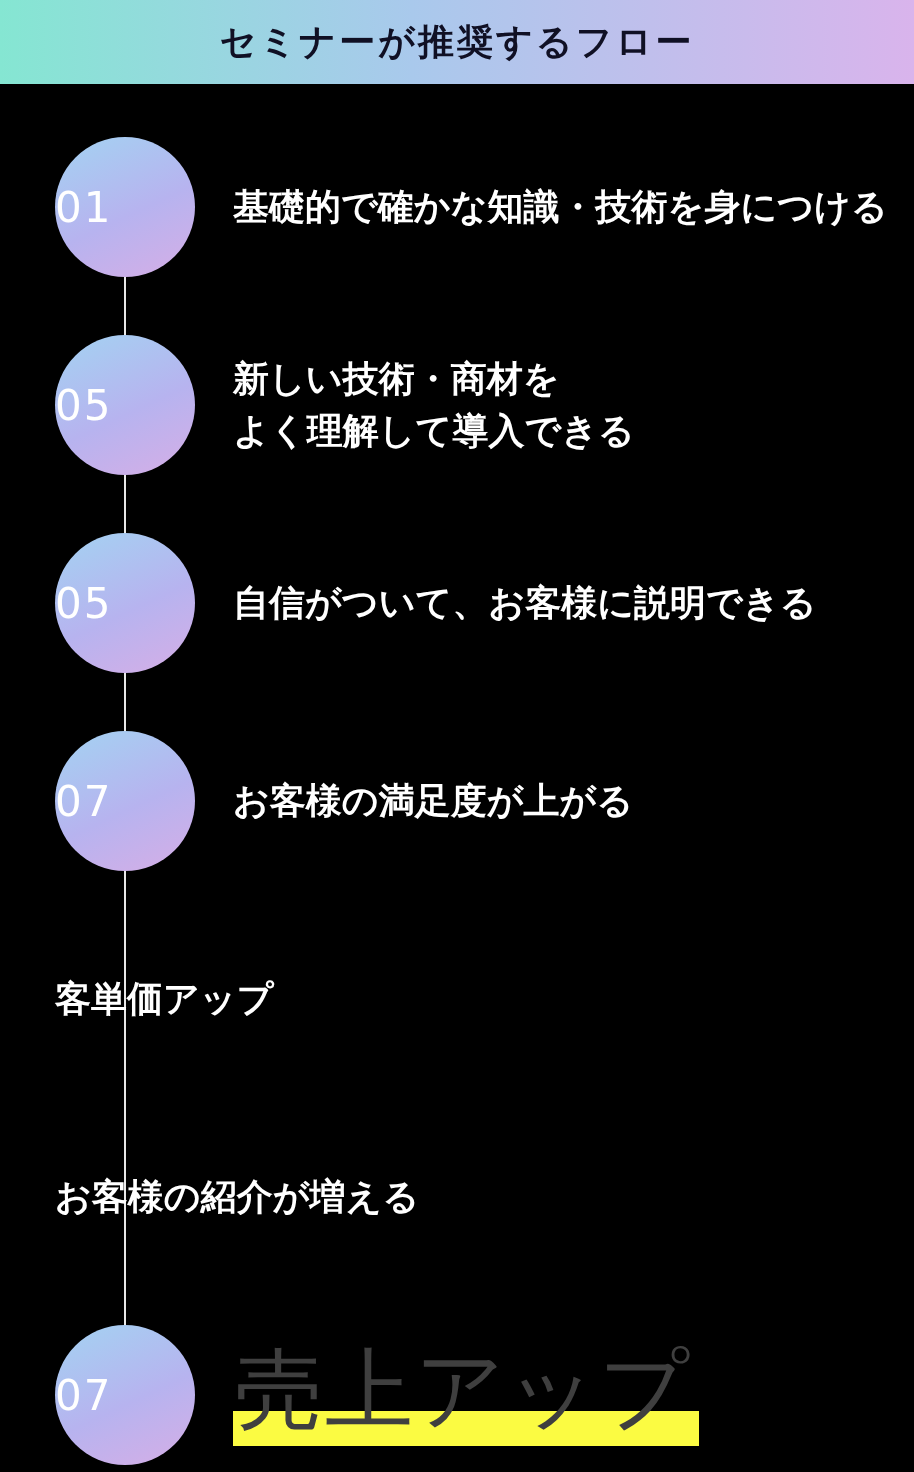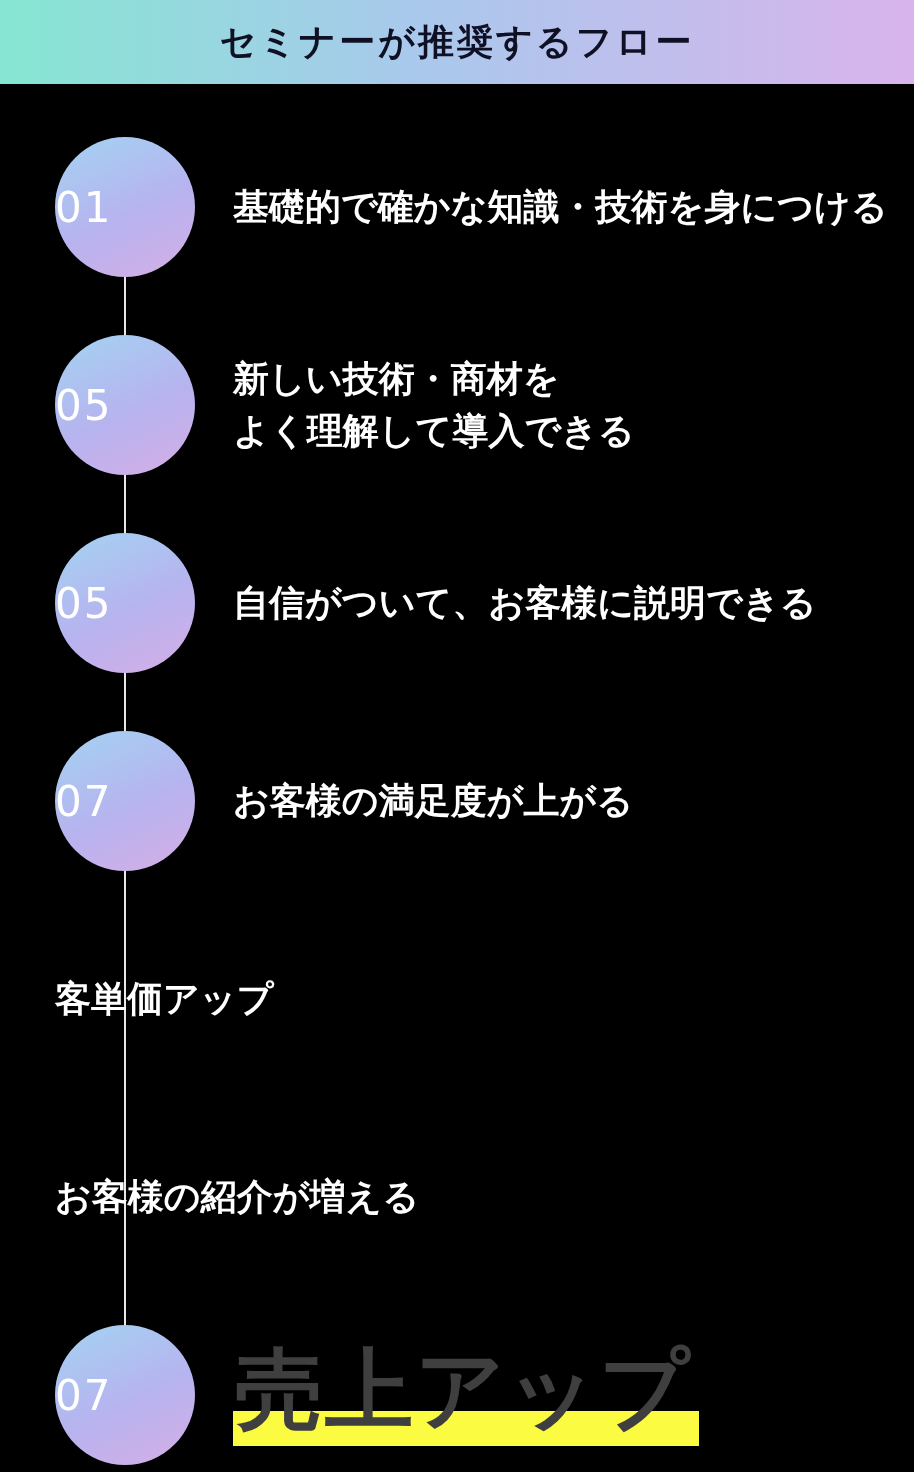--- a/index.html
+++ b/index.html
@@ -76,21 +76,21 @@
   }
   .step-label {
     font-size: 36px;
     font-weight: 700;
     line-height: 1.45;
     color: var(--step-label-text, #fff);
     white-space: pre-line;
   }
   .step-row.emphasis .step-label {
     font-size: 88px;
-    font-weight: 700;
+    font-weight: 400;
     letter-spacing: 2px;
     line-height: 1.05;
     color: var(--final-step-text, #3f3f3f);
     background: linear-gradient(to top,
       var(--highlight-yellow, #fbfb42) 34%,
       transparent 34%);
     padding: 0 8px 10px 2px;
   }
 </style>
 </head>

